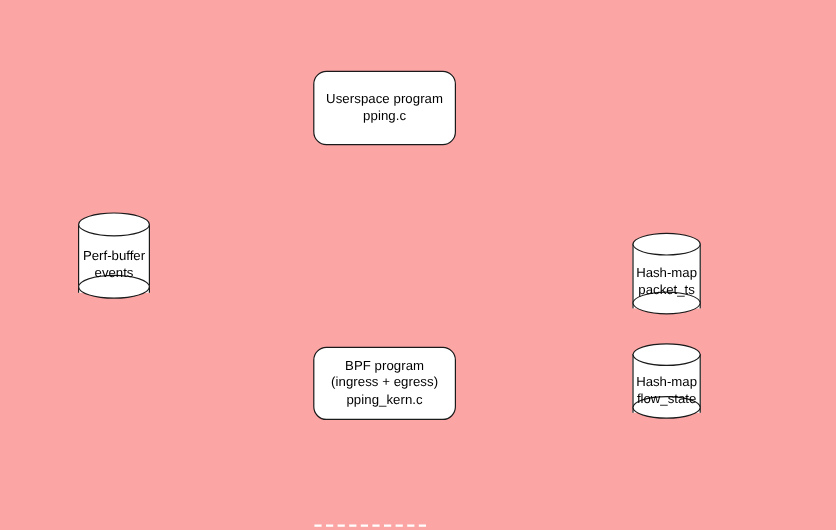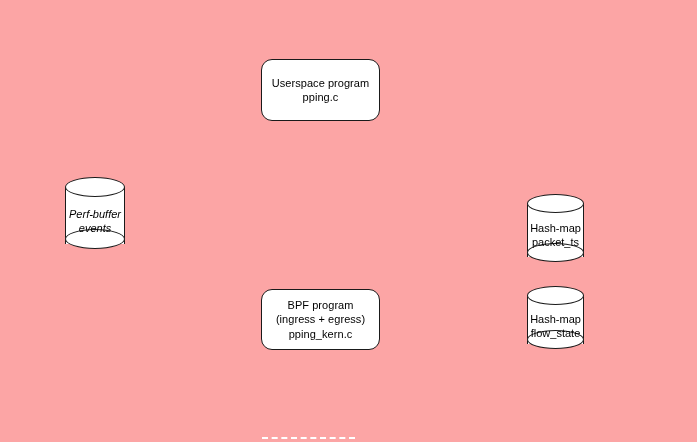--- a/index.html
+++ b/index.html
@@ -87,21 +87,21 @@
 </head>
 <body>
 
 <div id="canvas">
 
   <div class="node-box" style="left:261px; top:59px; width:119px; height:62px;">
     <span>Userspace program
 pping.c</span>
   </div>
 
-  <div class="node-cylinder" style="left:65px; top:177px; width:60px; height:76px;font-style:italic;">
+  <div class="node-cylinder" style="left:65px; top:177px; width:60px; height:76px;">
     <div class="cyl-body" style="top:10px; height:57px;"></div>
     <div class="cyl-bottom" style="top:52px; height:20px;"></div>
     <div class="cyl-top" style="top:0px; height:20px;"></div>
     <div class="cyl-label" style="top:30px;">Perf-buffer
 events</div>
   </div>
 
   <div class="node-cylinder" style="left:527px; top:194px; width:57px; height:72px;">
     <div class="cyl-body" style="top:9px; height:54px;"></div>
     <div class="cyl-bottom" style="top:49px; height:19px;"></div>

